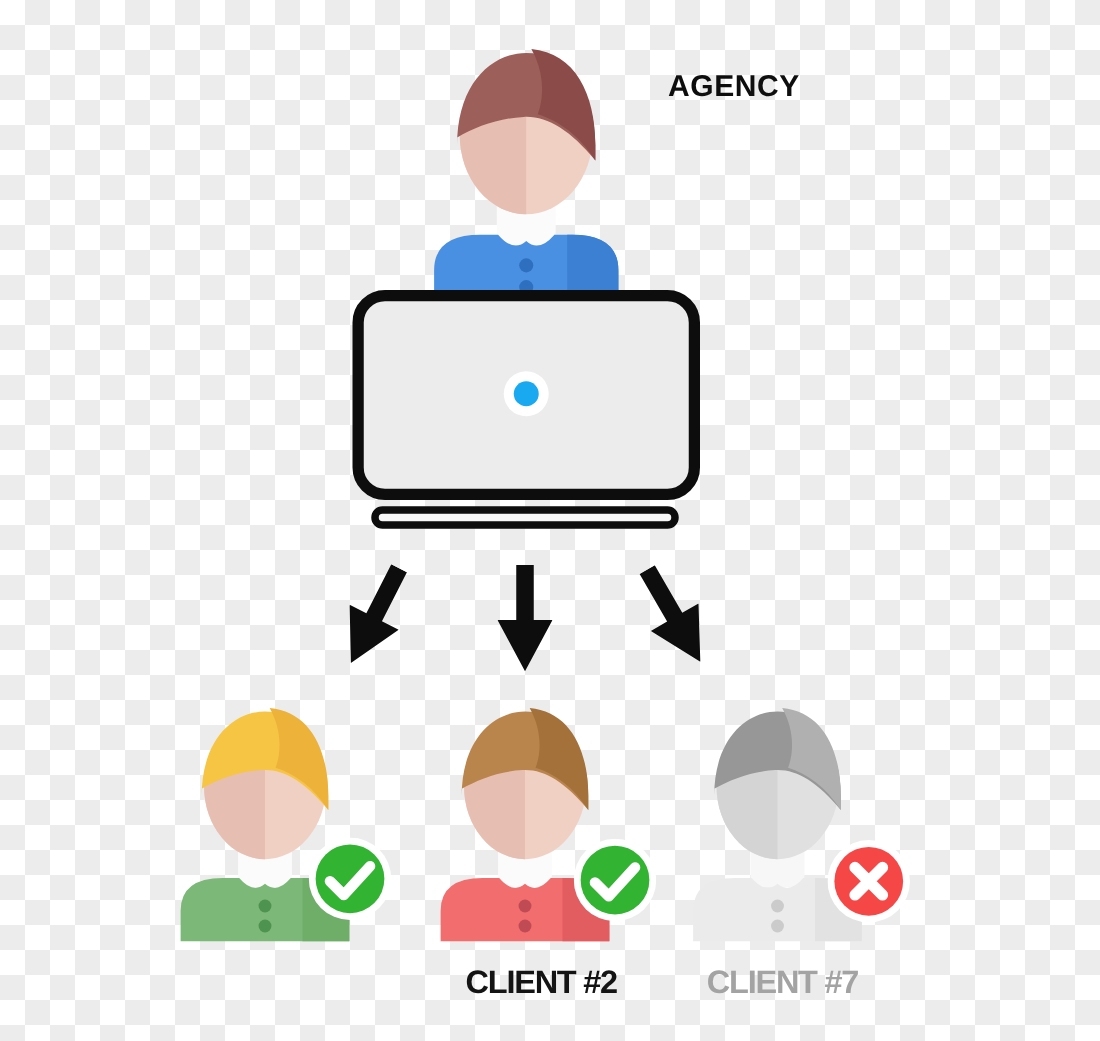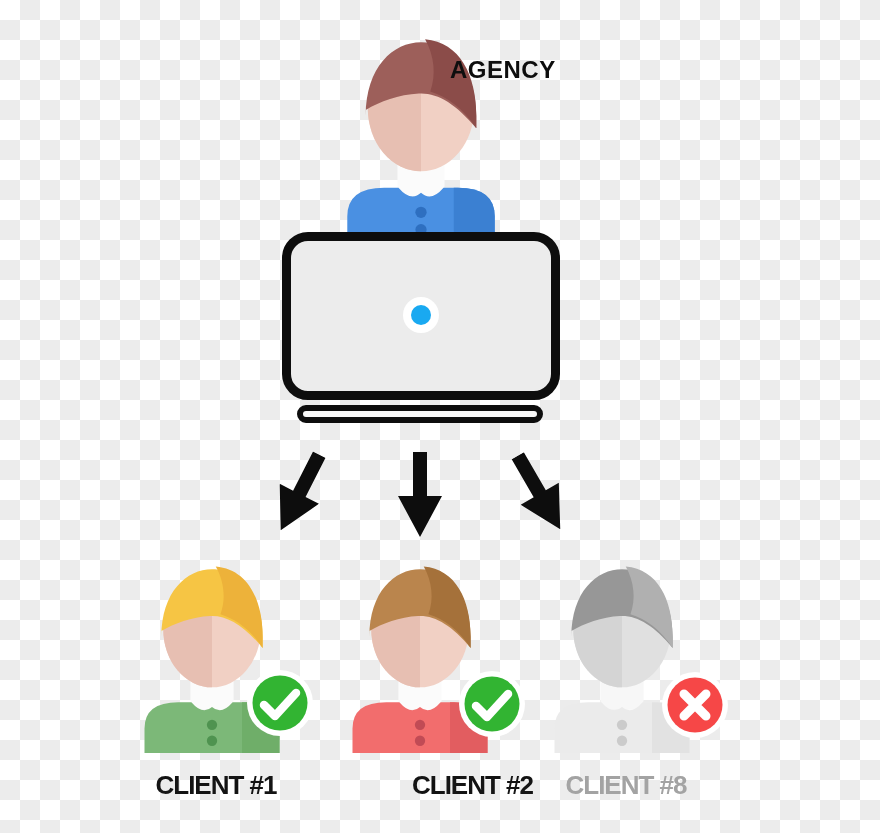--- a/index.html
+++ b/index.html
@@ -14,21 +14,21 @@
   }
   svg{position:absolute;display:block;}
   .avatar{overflow:visible;}
   #agency-avatar{left:339px;top:28px;width:164px;height:215px;}
   #client-avatar-1{left:137px;top:556px;width:150px;height:197px;}
   #client-avatar-2{left:345px;top:556px;width:150px;height:197px;}
   #client-avatar-3{left:547px;top:556px;width:150px;height:197px;}
 
   .agency-label{
     position:absolute;left:450px;top:55px;width:190px;
-    text-align:left;font-weight:bold;font-size:24px;line-height:30px;
+    text-align:right;font-weight:bold;font-size:24px;line-height:30px;
     letter-spacing:0.5px;color:#0e0e0e;
   }
 
   .laptop-body{
     position:absolute;left:282px;top:232px;width:278px;height:168px;
     box-sizing:border-box;border:9px solid #0d0d0d;border-radius:26px;
     background:#ececec;
   }
   .dot-ring{
     position:absolute;left:112px;top:56px;width:36px;height:36px;
@@ -52,21 +52,21 @@
   .badge{width:66px;height:66px;}
   #badge-1{left:247px;top:670px;}
   #badge-2{left:459px;top:671px;}
   #badge-3{left:662px;top:672px;}
 
   .client-label{
     position:absolute;top:770px;width:220px;text-align:center;
     font-weight:bold;font-size:26px;letter-spacing:-1px;color:#141414;
   }
   #client-label-1{left:106px;}
-  #client-label-2{left:313px;text-align:right;}
+  #client-label-2{left:323px;}
   #client-label-3{left:516px;}
 </style>
 </head>
 <body>
 
 <div class="stage">
 
   <svg id="agency-avatar" class="avatar" viewBox="0 0 160 210">
     <rect x="57" y="112" width="46" height="52" rx="10" fill="#fbfbfb"></rect>
     <path d="M8,210 V184 Q8,156 44,156 H58 Q70,170 80,161 Q90,170 102,156 H116 Q152,156 152,184 V210 Z" fill="#4a90e2"></path>
@@ -145,17 +145,16 @@
     <circle cx="33" cy="33" r="33" fill="#ffffff"></circle>
     <circle cx="33" cy="33" r="27.5" fill="#32b432"></circle>
     <polyline points="17,35 28,46 49,23" fill="none" stroke-width="8.5" stroke-linecap="round" stroke-linejoin="round" stroke="#ffffff"></polyline>
   </svg>
   <svg id="badge-3" class="badge" viewBox="0 0 66 66">
     <circle cx="33" cy="33" r="33" fill="#ffffff"></circle>
     <circle cx="33" cy="33" r="27.5" fill="#f64747"></circle>
     <path d="M22,22 L44,44 M44,22 L22,44" fill="none" stroke-width="9" stroke-linecap="round" stroke="#ffffff"></path>
   </svg>
 
-  <div id="client-label-1" class="client-label" style="color: rgb(20, 20, 20);">CLIENT #1</div>
   <div id="client-label-2" class="client-label" style="color: rgb(20, 20, 20);">CLIENT #2</div>
-  <div id="client-label-3" class="client-label" style="color: rgb(163, 163, 163);">CLIENT #8</div>
+  <div id="client-label-3" class="client-label" style="color: rgb(163, 163, 163);">CLIENT #7</div>
 
 </div>
 
 </body></html>

